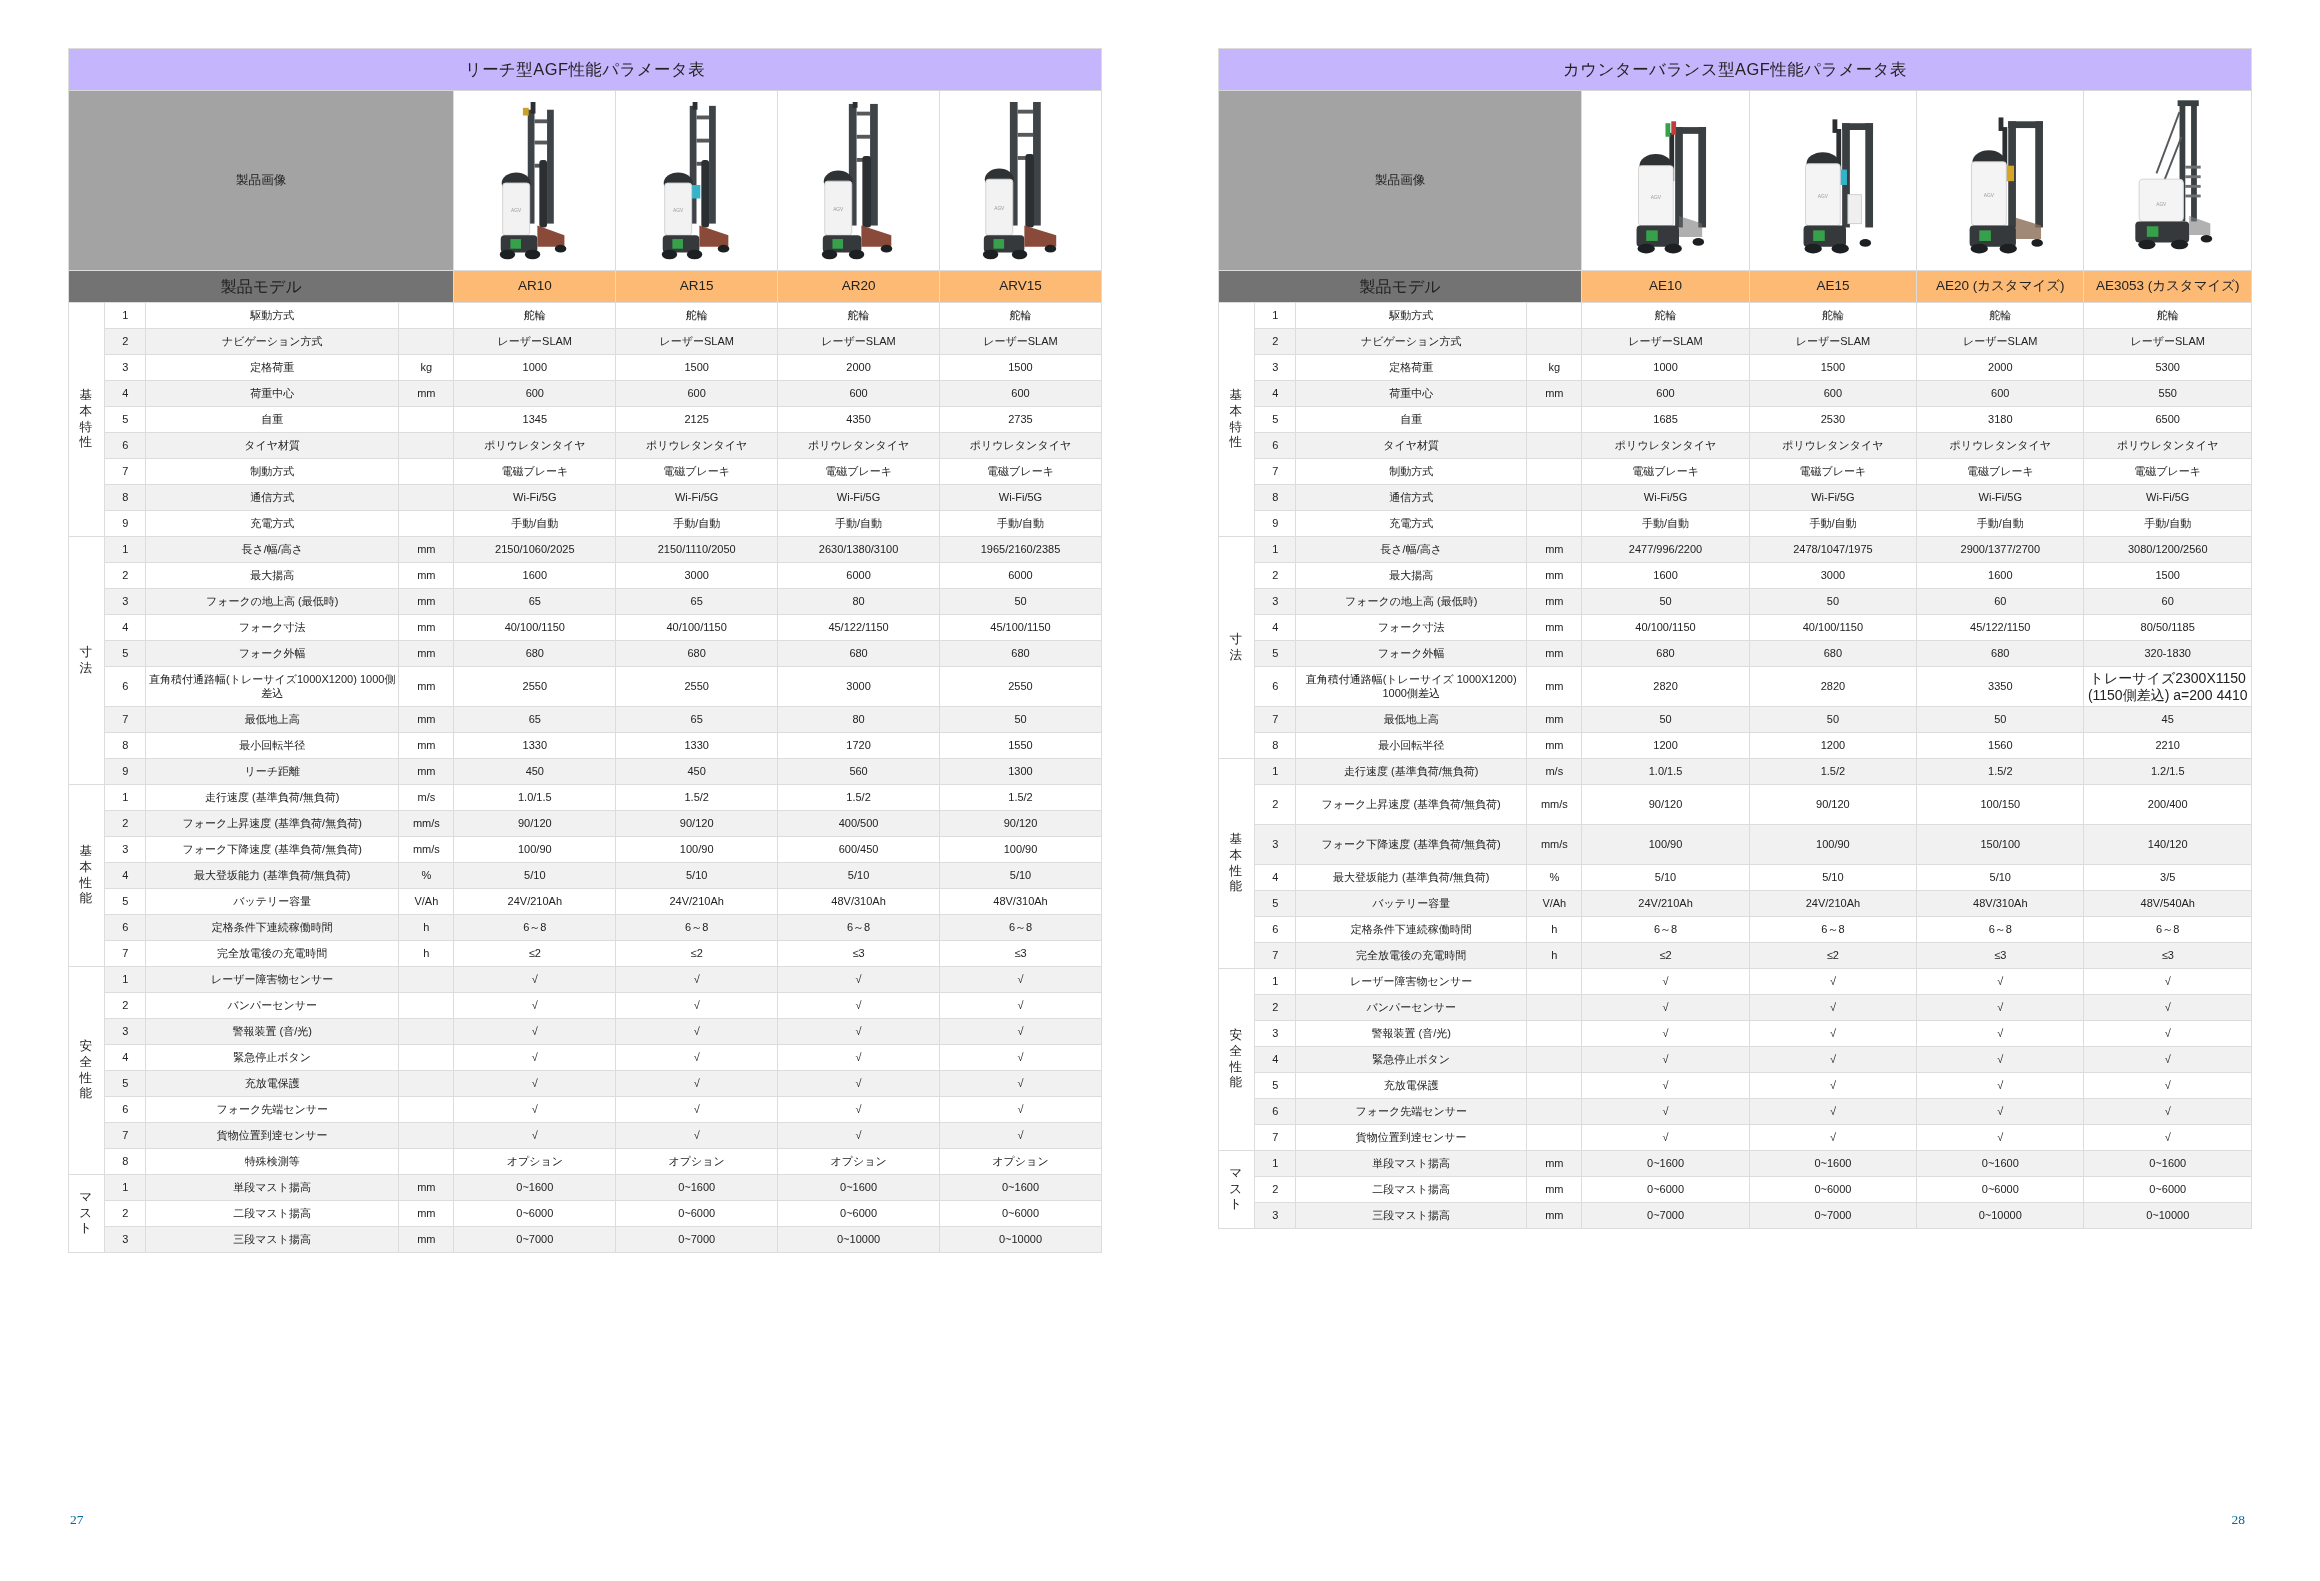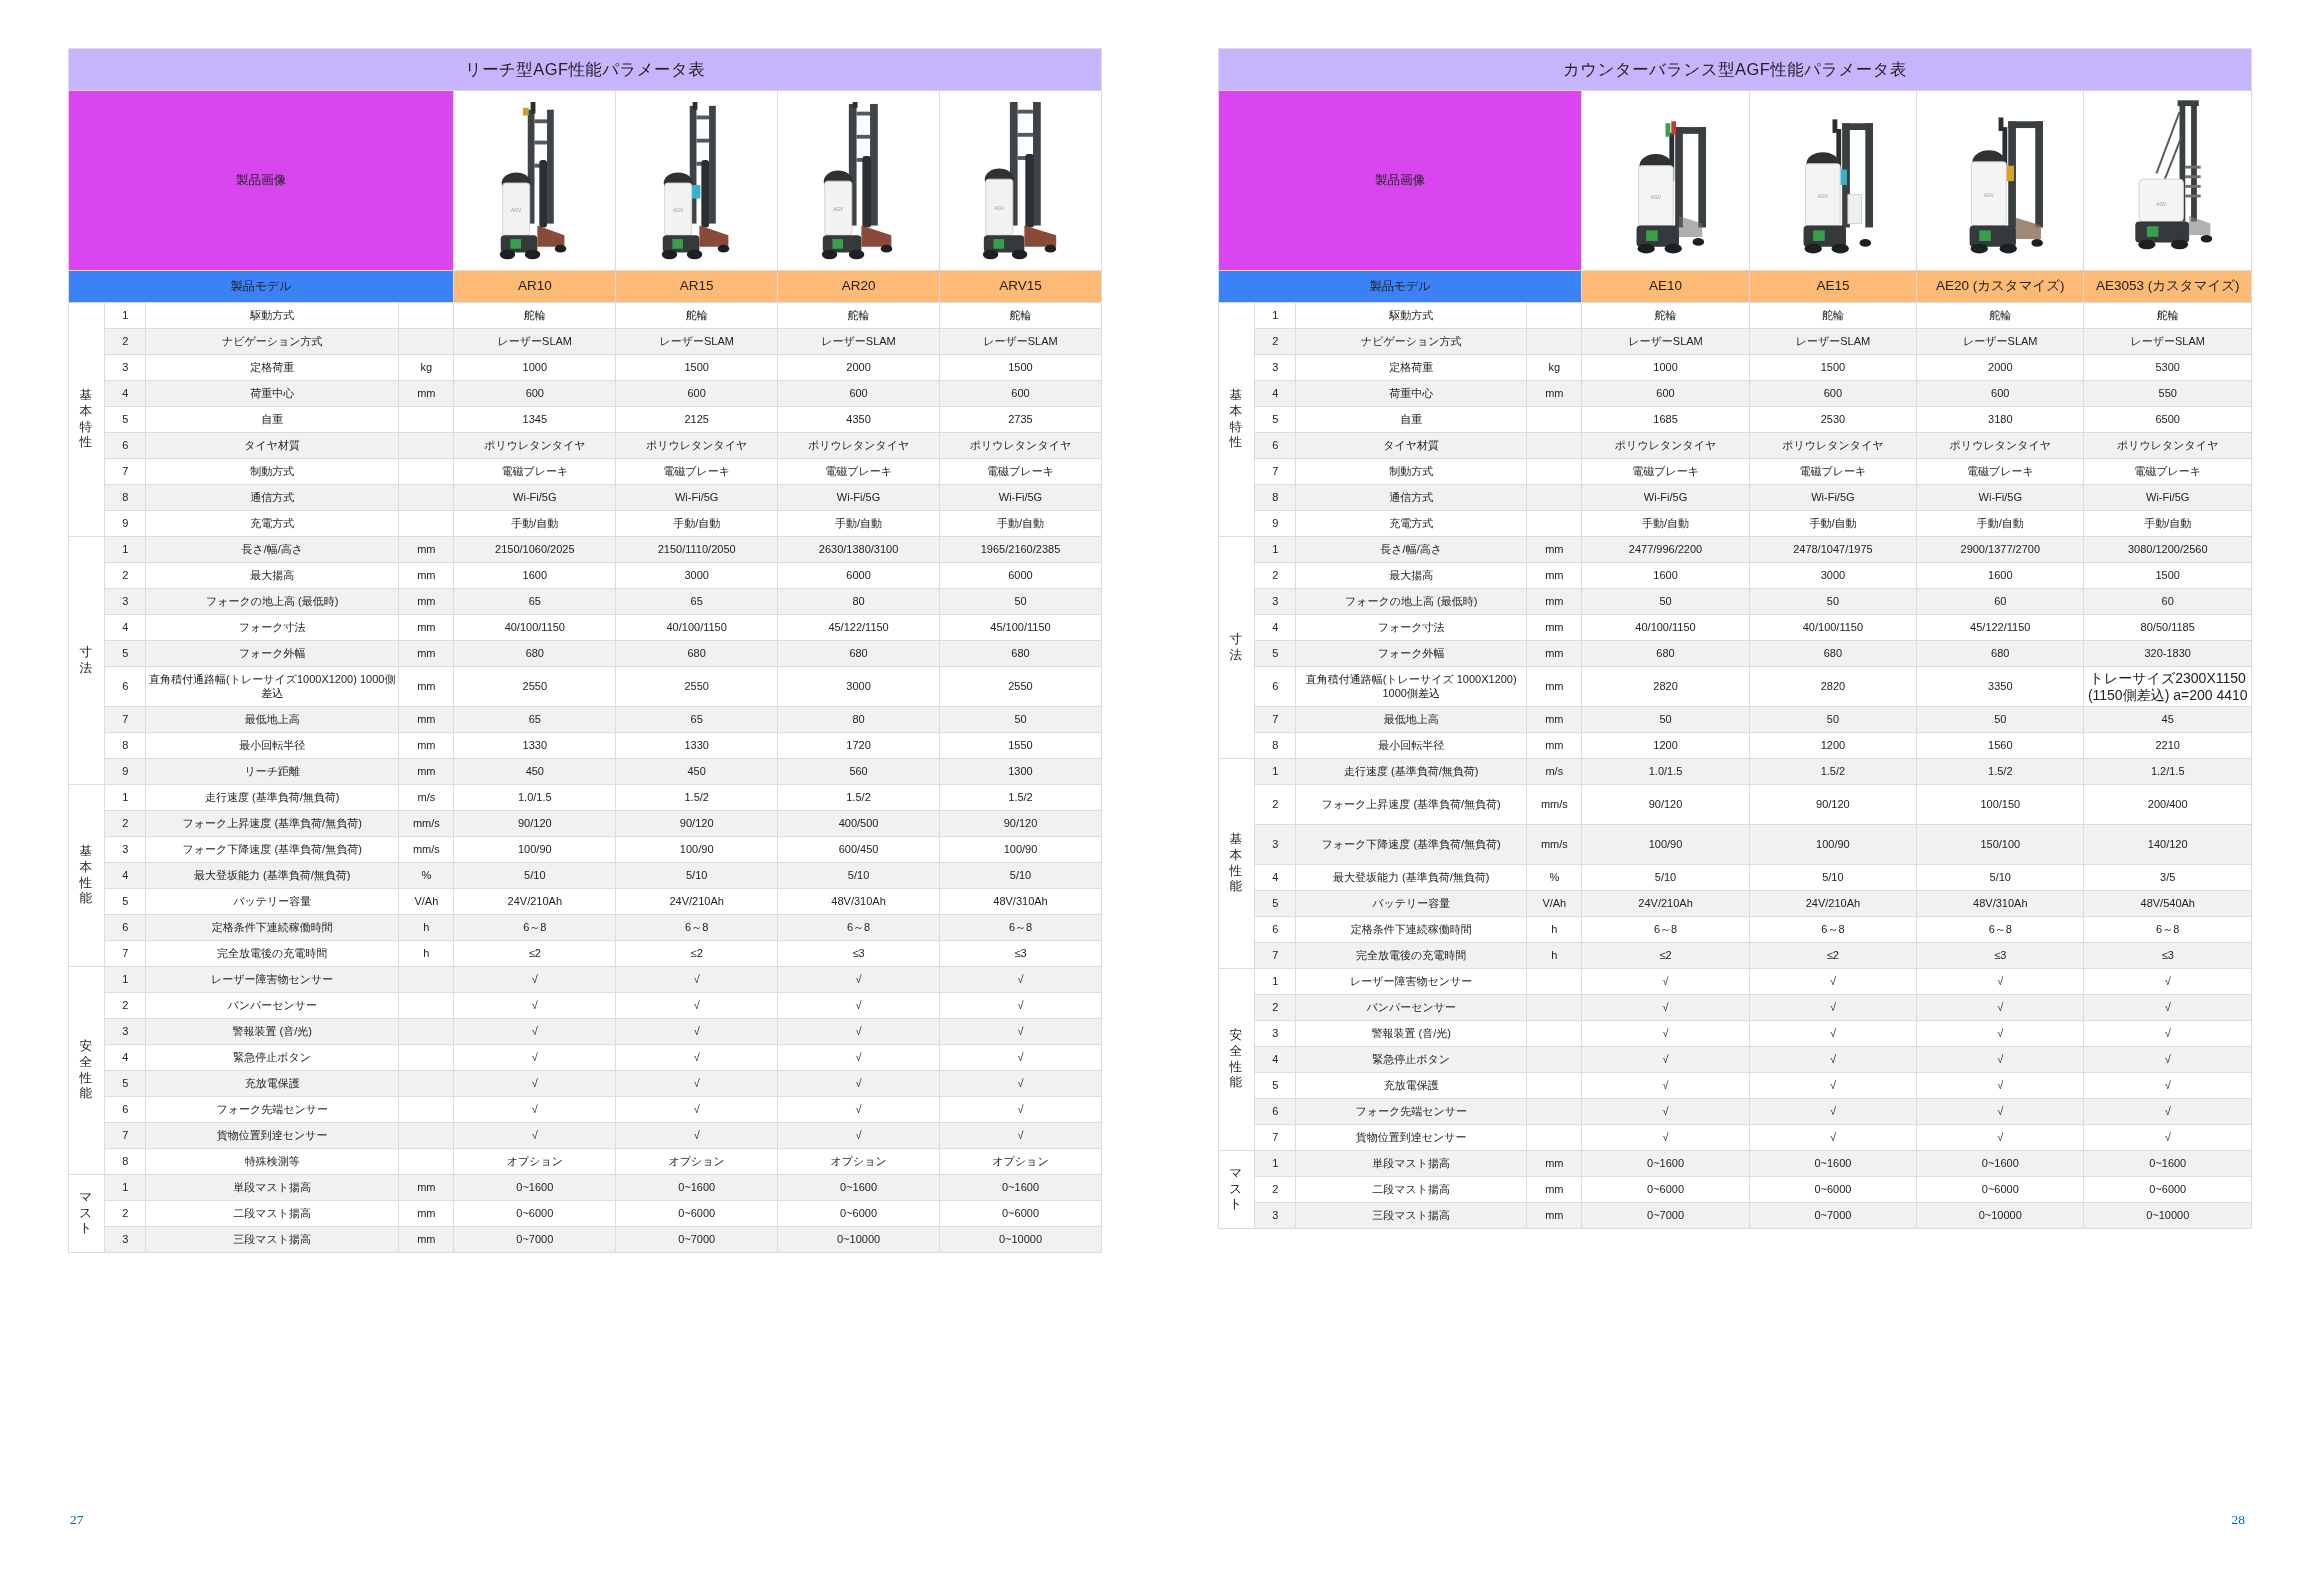--- a/index.html
+++ b/index.html
@@ -49,26 +49,26 @@
     font-weight: bold;
     font-size: 16.4px;
     height: 41px;
     letter-spacing: 0.5px;
     border-bottom: 1px solid #d6d6d6 !important;
   }
   .img-label-cell {
     font-weight: bold;
     font-size: 12.6px;
     height: 179px;
-    background: #d946ef;
+    background: #a3a3a3;
   }
   .model-head-cell {
-    background: #3b82f6;
+    background: #737373;
     font-weight: bold;
-    font-size: 12px;
+    font-size: 16px;
     height: 31px;
   }
   .model-name-cell {
     background: #fdba74;
     font-weight: bold;
     font-size: 13.5px;
     height: 31px;
     white-space: nowrap;
   }
   .group-cell {

